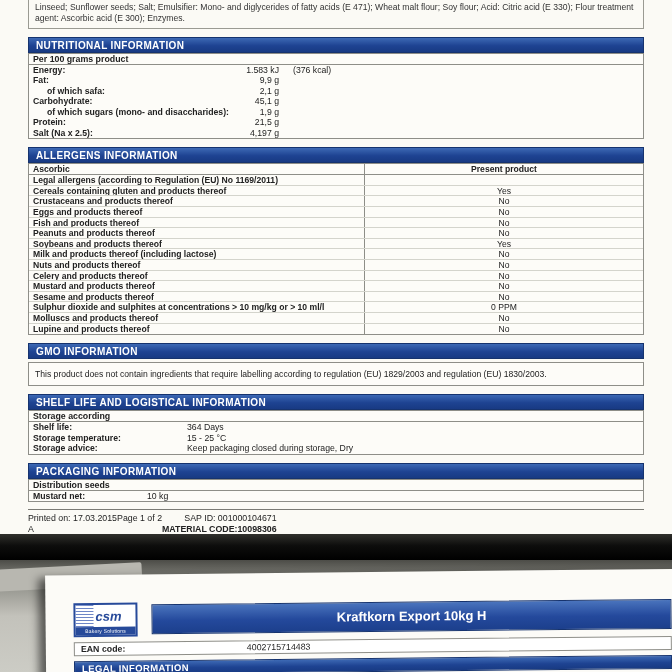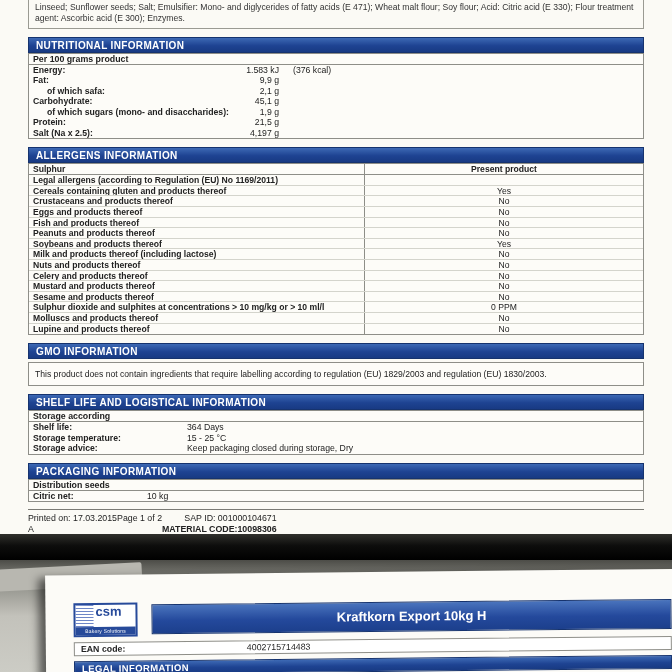--- a/index.html
+++ b/index.html
@@ -59,21 +59,21 @@
   .photo { position:absolute; top:560px; left:0; width:672px; height:112px; overflow:hidden;
            background:linear-gradient(180deg,#4c4c47 0%, #8f8f88 20%, #c3c2bb 50%, #ccccc5 100%); }
   .sheet-edge { position:absolute; top:6px; left:-8px; width:150px; height:22px; background:#b8b7b0;
                 transform:rotate(-3deg); border-radius:2px; }
   .page2 { position:absolute; top:12px; left:46px; width:660px; height:180px; background:#fcfbf7;
            transform:rotate(-0.6deg); box-shadow:-7px 3px 9px rgba(0,0,0,.55);
            padding:28px 34px 0 28px; }
   .p2-header { display:flex; align-items:flex-start; gap:14px; }
   .csm-logo { width:64px; height:34px; border:2px solid #274a9a; background:#fff;
               display:flex; flex-direction:column; }
-  .csm-top { flex:1; display:flex; align-items:flex-start; }
+  .csm-top { flex:1; display:flex; align-items:center;font-style:italic; }
   .csm-hatch { width:18px; height:100%;
                background:repeating-linear-gradient(0deg,#6e86c6 0 1px, transparent 1px 3px); }
   .csm-text { font-weight:bold; color:#274a9a; font-size:13px; line-height:1; padding-left:2px; }
   .csm-sub { height:8px; background:#274a9a; color:#fff; font-size:5px; text-align:center;
              line-height:8px; letter-spacing:.2px; overflow:hidden; }
   .p2-titlebar { flex:1; height:30px; margin-top:2px; border:1px solid #16336e; color:#fff;
                  font-weight:bold; font-size:13px; text-align:center; line-height:28px;
                  background:linear-gradient(180deg,#4a74bd 0%, #24499c 55%, #1c3f8c 100%); }
   .ean-row { margin-top:5px; border:1px solid #8e8e88; height:14px; display:flex; align-items:center;
              font-size:8.8px; background:#fff; }
@@ -101,21 +101,21 @@
       <div class="nrow ind"><span class="lbl">of which safa:</span><span class="val">2,1 g</span></div>
       <div class="nrow"><span class="lbl">Carbohydrate:</span><span class="val">45,1 g</span></div>
       <div class="nrow ind"><span class="lbl">of which sugars (mono- and disaccharides):</span><span class="val">1,9 g</span></div>
       <div class="nrow"><span class="lbl">Protein:</span><span class="val">21,5 g</span></div>
       <div class="nrow"><span class="lbl">Salt (Na x 2.5):</span><span class="val">4,197 g</span></div>
     </div>
 
     <div class="secbar">ALLERGENS INFORMATION</div>
     <div class="box">
       <div class="ahdr">
-        <span class="c1">Sulphur</span>
+        <span class="c1">Ascorbic</span>
         <span class="c2">Present product</span>
       </div>
       <div class="asub">
         <span class="c1">Legal allergens (according to Regulation (EU) No 1169/2011)</span>
         <span class="c2"></span>
       </div>
       <div class="arow">
           <span class="c1">Cereals containing gluten and products thereof</span>
           <span class="c2">Yes</span>
         </div>
@@ -190,21 +190,21 @@
       <div class="srow">
           <span class="sl">Storage advice:</span>
           <span>Keep packaging closed during storage, Dry</span>
         </div>
     </div>
 
     <div class="secbar">PACKAGING INFORMATION</div>
     <div class="box">
       <div class="shdr">Distribution seeds</div>
       <div class="srow pk">
-          <span class="sl">Citric net:</span>
+          <span class="sl">Mustard net:</span>
           <span>10 kg</span>
         </div>
     </div>
 
     <div class="footer">
       <div class="f-left">
         <div>Printed on: 17.03.2015</div>
         <div>A</div>
       </div>
       <div class="f-center">Page 1 of 2</div>

